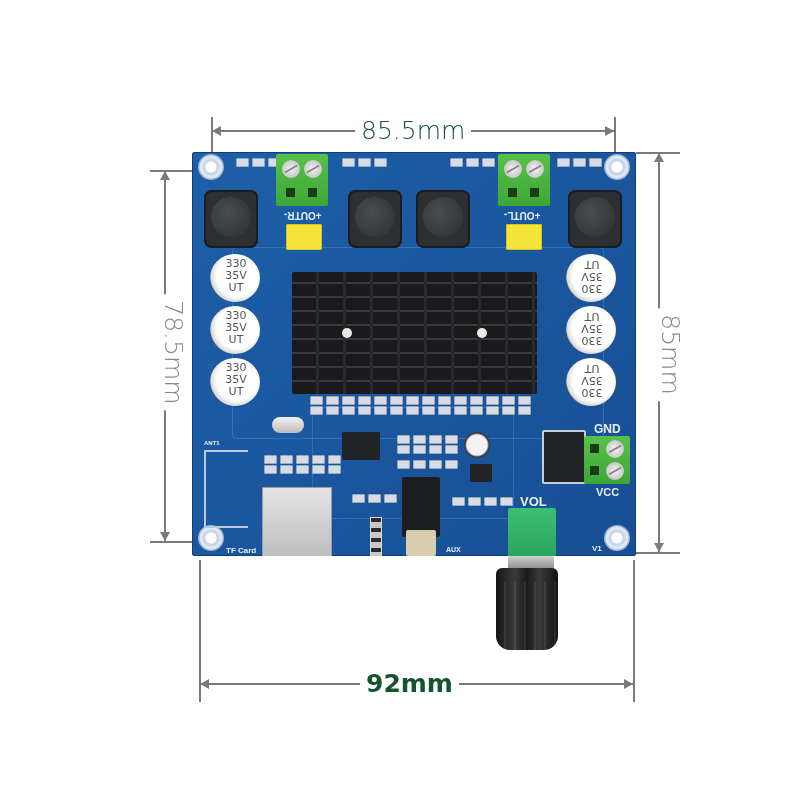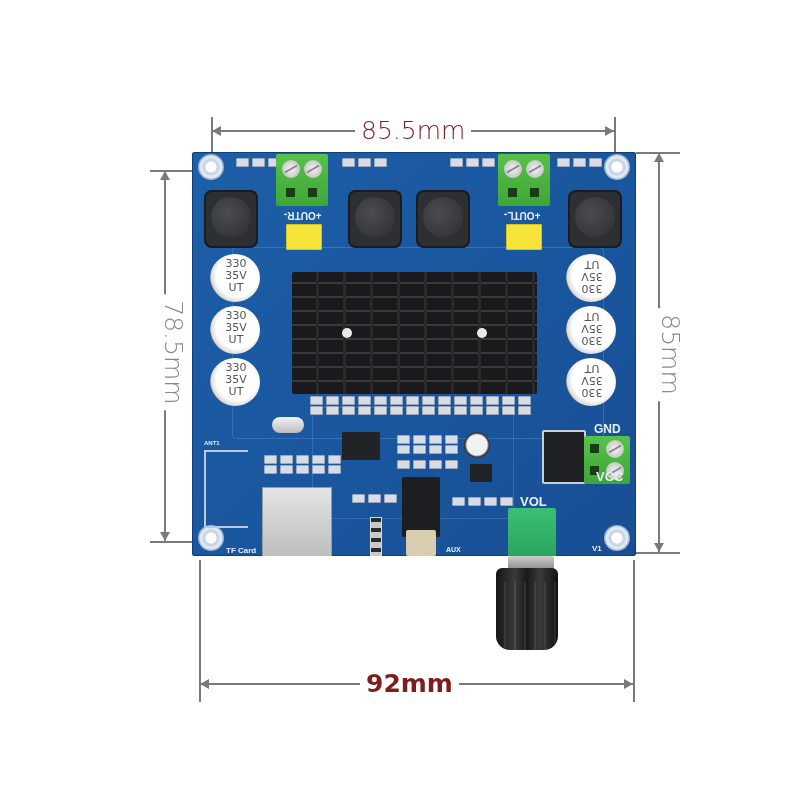--- a/index.html
+++ b/index.html
@@ -1,19 +1,19 @@
 <!DOCTYPE html>
 <html><head>
 <meta charset="utf-8">
 <style>
   html, body { margin:0; padding:0; background:#ffffff; }
   body { width:800px; height:800px; position:relative; overflow:hidden; font-family:"Liberation Sans", sans-serif; }
 
   
-  .dim-label { position:absolute; color:#7f1d1d; font-family:"DejaVu Sans", sans-serif; font-size:25px; font-weight:300; background:#fff; padding:0 6px; white-space:nowrap; line-height:1; }
+  .dim-label { position:absolute; color:#14532d; font-family:"DejaVu Sans", sans-serif; font-size:25px; font-weight:300; background:#fff; padding:0 6px; white-space:nowrap; line-height:1; }
   .hline { position:absolute; height:2px; background:#7a7a7a; }
   .vline { position:absolute; width:2px; background:#7a7a7a; }
   .tick-v { position:absolute; width:1.5px; background:#7a7a7a; }
   .tick-h { position:absolute; height:1.5px; background:#7a7a7a; }
   .arr-l { position:absolute; width:0; height:0; border-top:5px solid transparent; border-bottom:5px solid transparent; border-right:9px solid #7a7a7a; }
   .arr-r { position:absolute; width:0; height:0; border-top:5px solid transparent; border-bottom:5px solid transparent; border-left:9px solid #7a7a7a; }
   .arr-u { position:absolute; width:0; height:0; border-left:5px solid transparent; border-right:5px solid transparent; border-bottom:9px solid #7a7a7a; }
   .arr-d { position:absolute; width:0; height:0; border-left:5px solid transparent; border-right:5px solid transparent; border-top:9px solid #7a7a7a; }
   .vlabel { position:absolute; color:#8a8a8a; font-family:"DejaVu Sans", sans-serif; font-size:25px; font-weight:300; background:#fff; white-space:nowrap; line-height:1; padding:0 6px; }
 
@@ -256,21 +256,21 @@
   <div class="chip" style="left:278px;top:312px;width:22px;height:18px;"></div>
   <div class="regulator"></div>
 
   <div class="silk" style="left:402px;top:270px;font-size:12px;">GND</div>
   <div class="terminal" style="left:392px;top:284px;width:46px;height:48px;">
     <div class="slot" style="left:6px;top:8px;"></div>
       <div class="slot" style="left:6px;top:30px;"></div>
     <div class="screw" style="left:22px;top:4px;"></div>
       <div class="screw" style="left:22px;top:26px;"></div>
   </div>
-  <div class="silk" style="left:404px;top:317px;font-size:13px;">VCC</div>
+  <div class="silk" style="left:404px;top:334px;font-size:11px;">VCC</div>
 
   <div class="silk" style="left:12px;top:288px;font-size:6px;">ANT1</div>
   <div class="antenna"></div>
 
   <div class="sdcard"></div>
   <div class="silk" style="left:34px;top:394px;font-size:8px;">TF Card</div>
 
   <div class="header-pins"></div>
 
   <div class="jack"></div>

